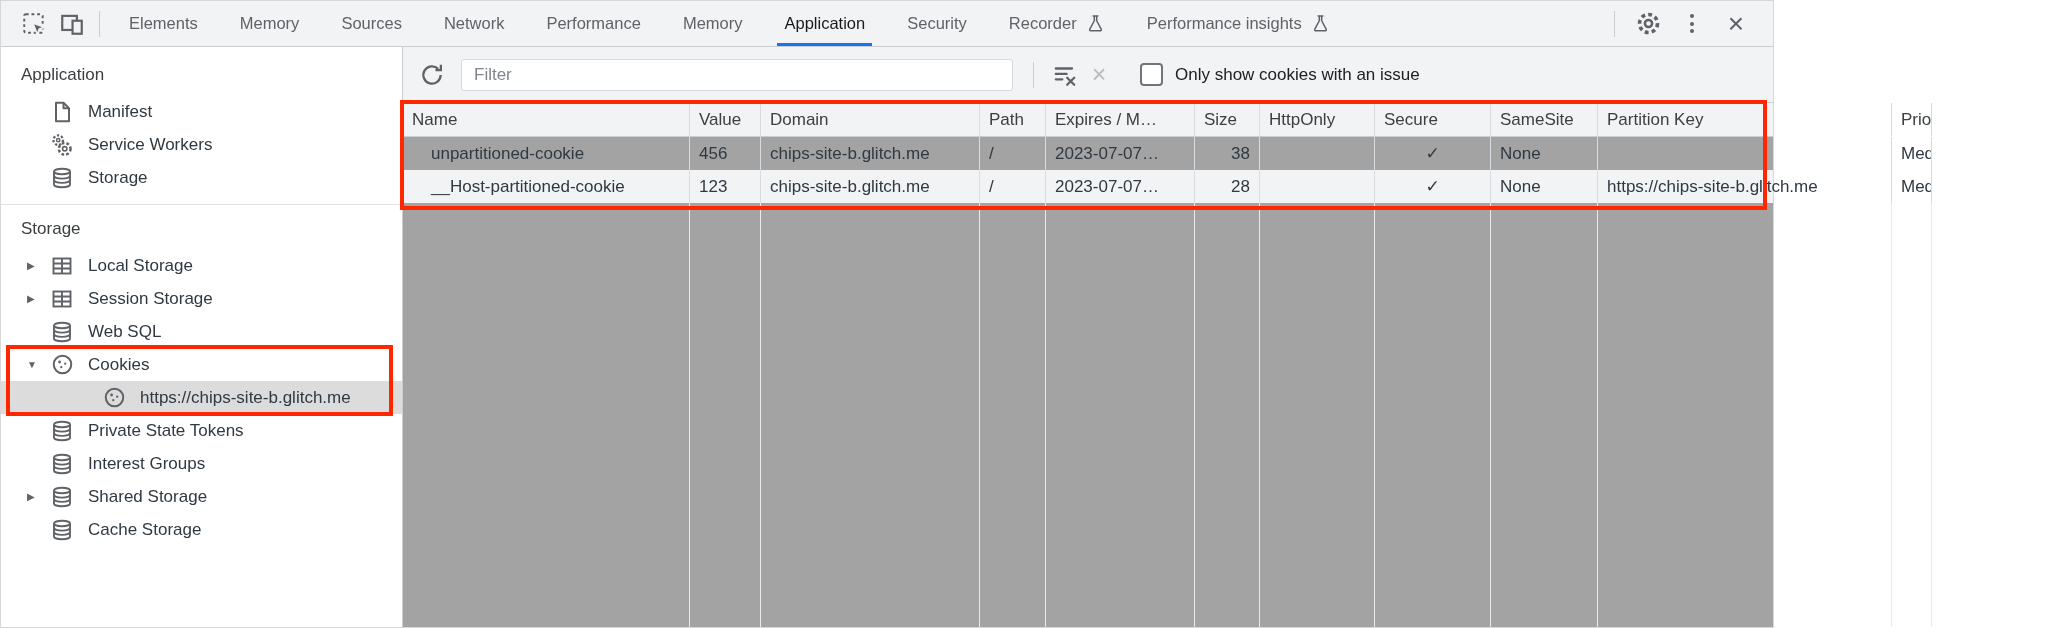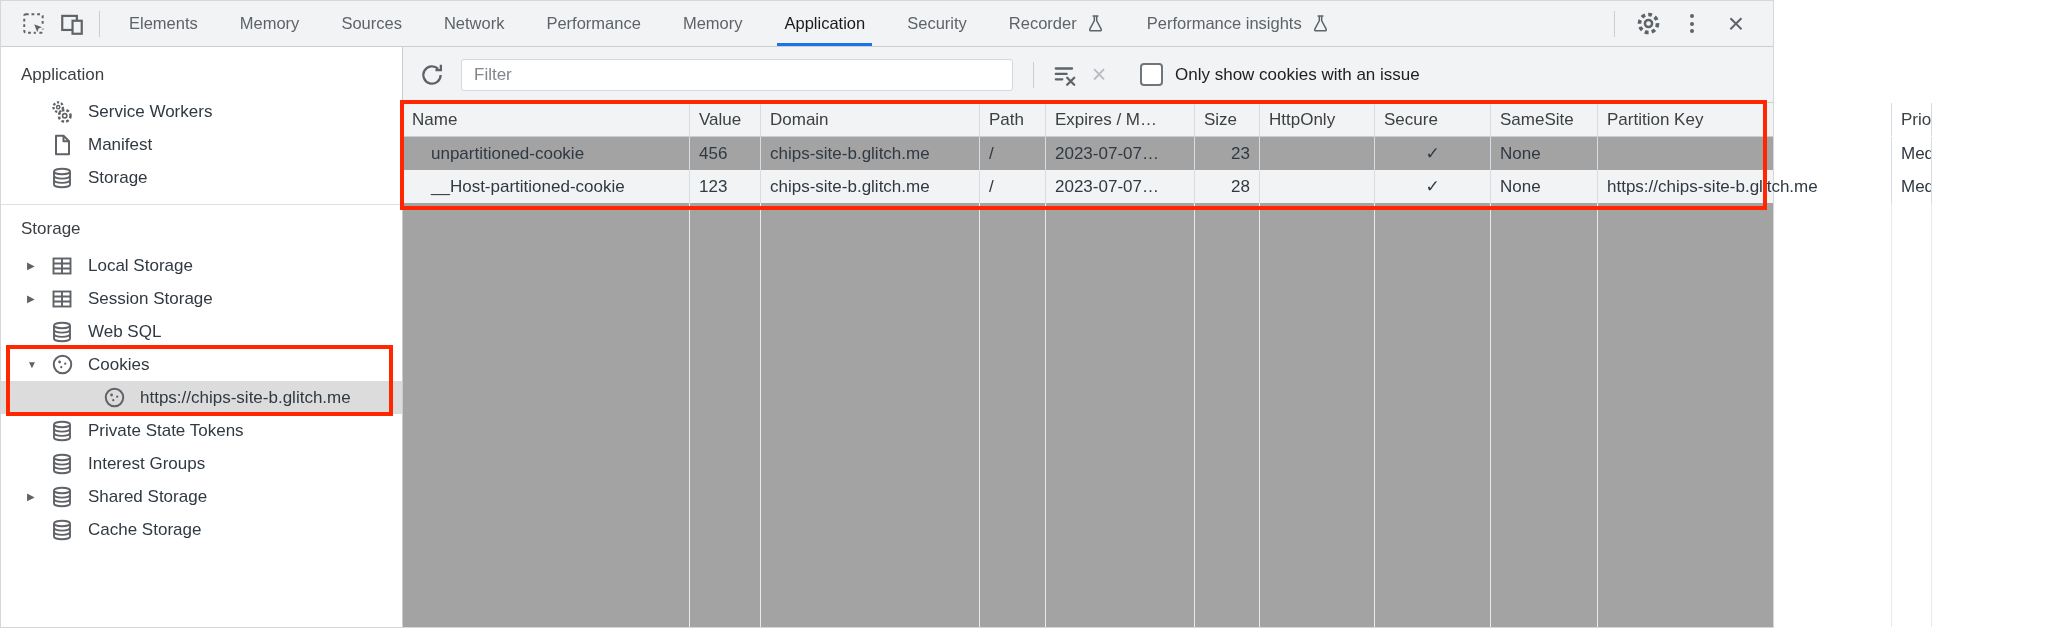--- a/index.html
+++ b/index.html
@@ -153,39 +153,39 @@
   </div>
 
   <div class="dt-body">
 
     <div class="sidebar">
       <div class="section-title">Application</div>
 
       <div class="side-item">
         <span class="spacer"></span>
         <span class="s-icon">
+          <svg width="24" height="24" viewBox="0 0 24 24">
+              <path d="M6 2.8h7.5L19 8.3v12.9H6z" fill="none" stroke="#5f6368" stroke-width="2" stroke-linejoin="round"></path>
+              <path d="M13.5 2.8v5.5H19" fill="none" stroke="#5f6368" stroke-width="2" stroke-linejoin="round"></path>
+            </svg>
+        </span>
+        <span class="s-label">Manifest</span>
+      </div>
+
+      <div class="side-item">
+        <span class="spacer"></span>
+        <span class="s-icon">
           <svg width="26" height="26" viewBox="0 0 24 24">
             <circle cx="8.5" cy="7.5" r="4.4" fill="none" stroke="#5f6368" stroke-width="2.1" stroke-dasharray="2.1 1.7"></circle>
             <circle cx="8.5" cy="7.5" r="1.5" fill="none" stroke="#5f6368" stroke-width="1.4"></circle>
             <circle cx="14.5" cy="15.5" r="5.4" fill="none" stroke="#5f6368" stroke-width="2.3" stroke-dasharray="2.5 1.9"></circle>
             <circle cx="14.5" cy="15.5" r="2" fill="none" stroke="#5f6368" stroke-width="1.5"></circle>
           </svg>
         </span>
         <span class="s-label">Service Workers</span>
-      </div>
-
-      <div class="side-item">
-        <span class="spacer"></span>
-        <span class="s-icon">
-          <svg width="24" height="24" viewBox="0 0 24 24">
-              <path d="M6 2.8h7.5L19 8.3v12.9H6z" fill="none" stroke="#5f6368" stroke-width="2" stroke-linejoin="round"></path>
-              <path d="M13.5 2.8v5.5H19" fill="none" stroke="#5f6368" stroke-width="2" stroke-linejoin="round"></path>
-            </svg>
-        </span>
-        <span class="s-label">Manifest</span>
       </div>
 
       <div class="side-item">
         <span class="spacer"></span>
         <span class="s-icon">
           <svg width="24" height="24" viewBox="0 0 24 24">
               <ellipse cx="12" cy="5.5" rx="8" ry="2.8" fill="none" stroke="#5f6368" stroke-width="1.9"></ellipse>
               <path d="M4 5.5v4.3c0 1.6 3.6 2.8 8 2.8s8-1.2 8-2.8V5.5M4 9.8v4.3c0 1.6 3.6 2.8 8 2.8s8-1.2 8-2.8V9.8M4 14.1v4.3c0 1.6 3.6 2.8 8 2.8s8-1.2 8-2.8v-4.3" fill="none" stroke="#5f6368" stroke-width="1.9"></path>
             </svg>
         </span>
@@ -342,21 +342,21 @@
             <div>Partition Key</div>
             <div>Priority</div>
           </div>
 
           <div class="grid row odd">
             <div class="cell-name">unpartitioned-cookie</div>
             <div>456</div>
             <div>chips-site-b.glitch.me</div>
             <div>/</div>
             <div>2023-07-07…</div>
-            <div class="cell-right">23</div>
+            <div class="cell-right">38</div>
             <div></div>
             <div class="cell-center">✓</div>
             <div>None</div>
             <div></div>
             <div>Medium</div>
           </div>
 
           <div class="grid row even">
             <div class="cell-name">__Host-partitioned-cookie</div>
             <div>123</div>

